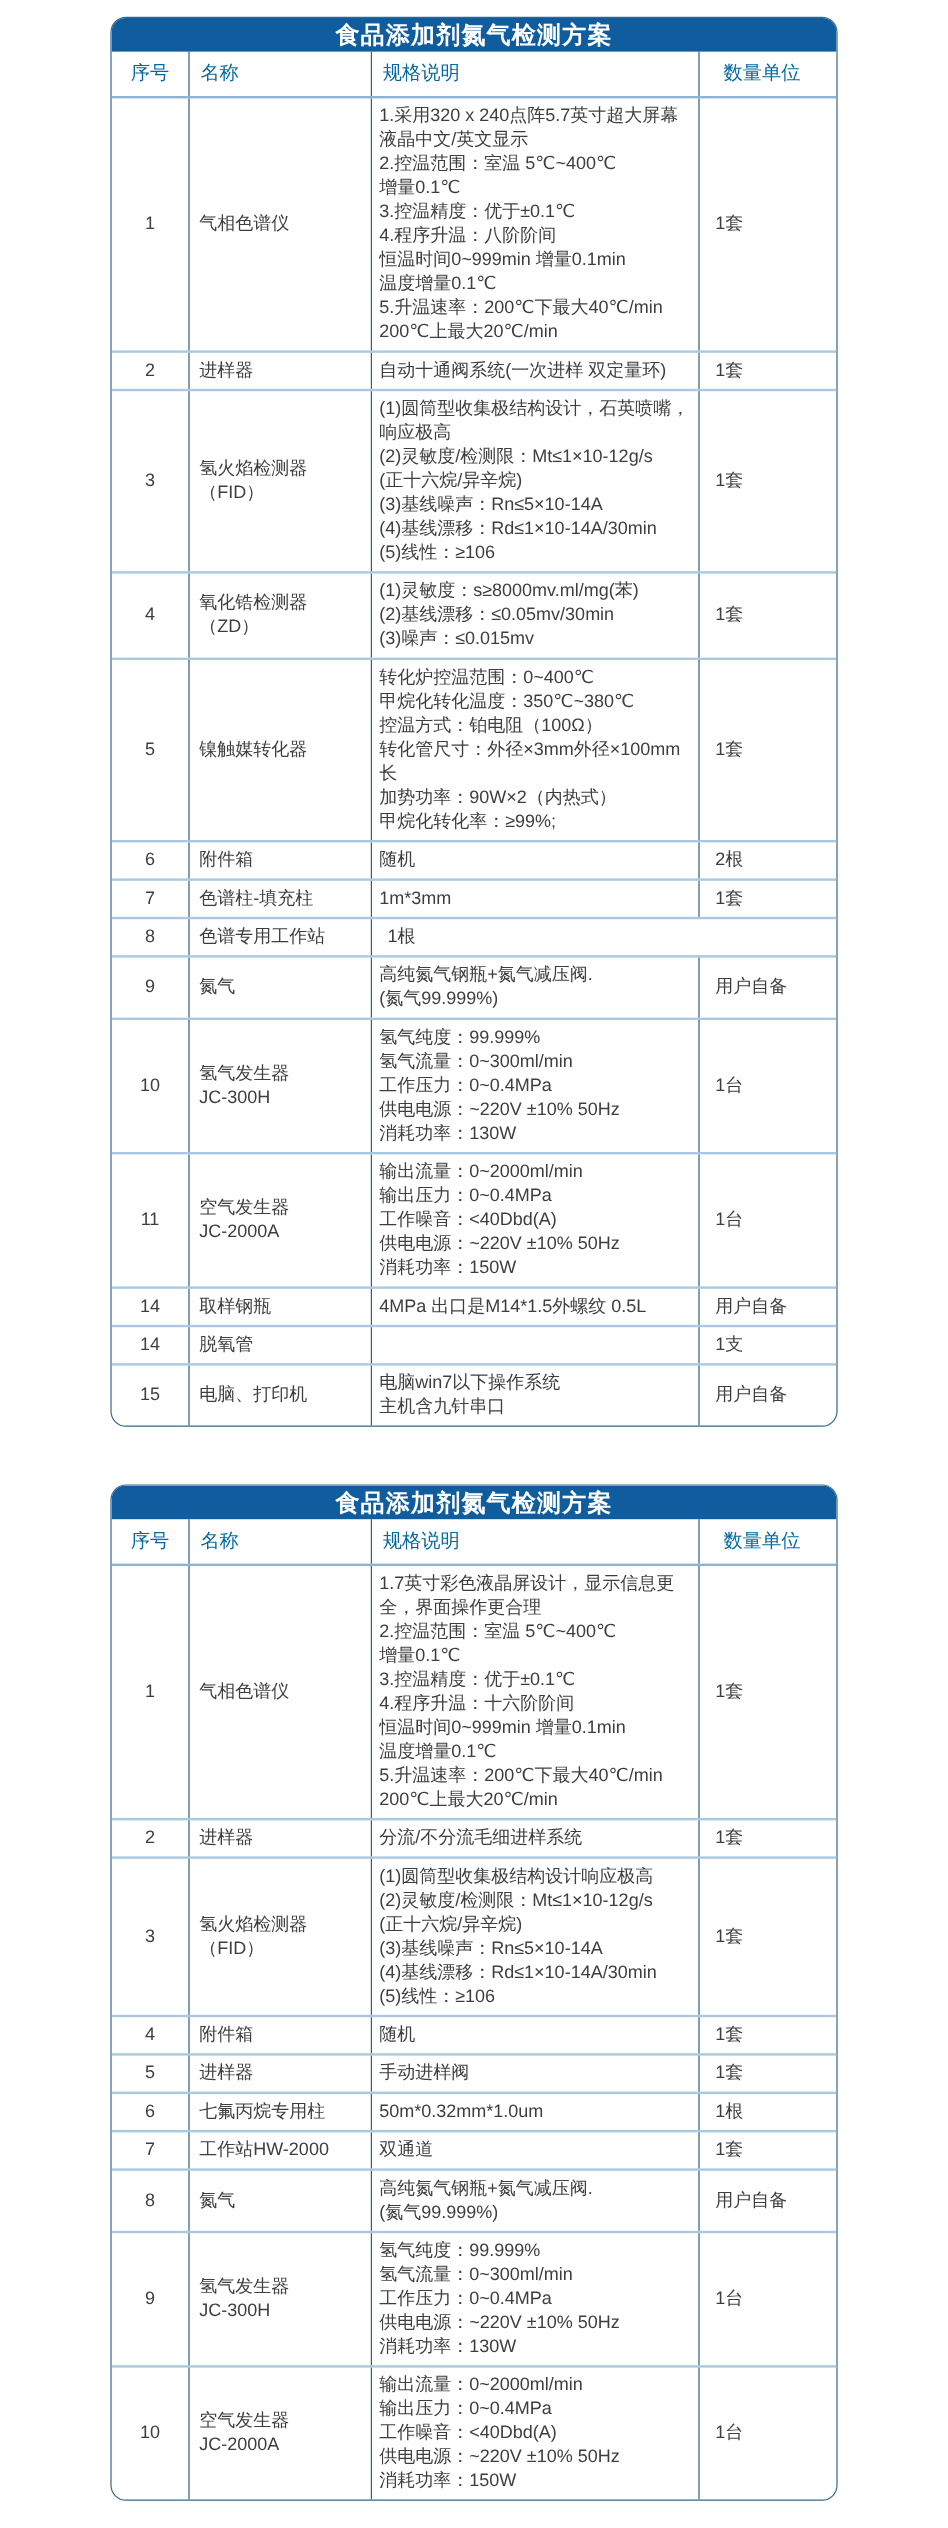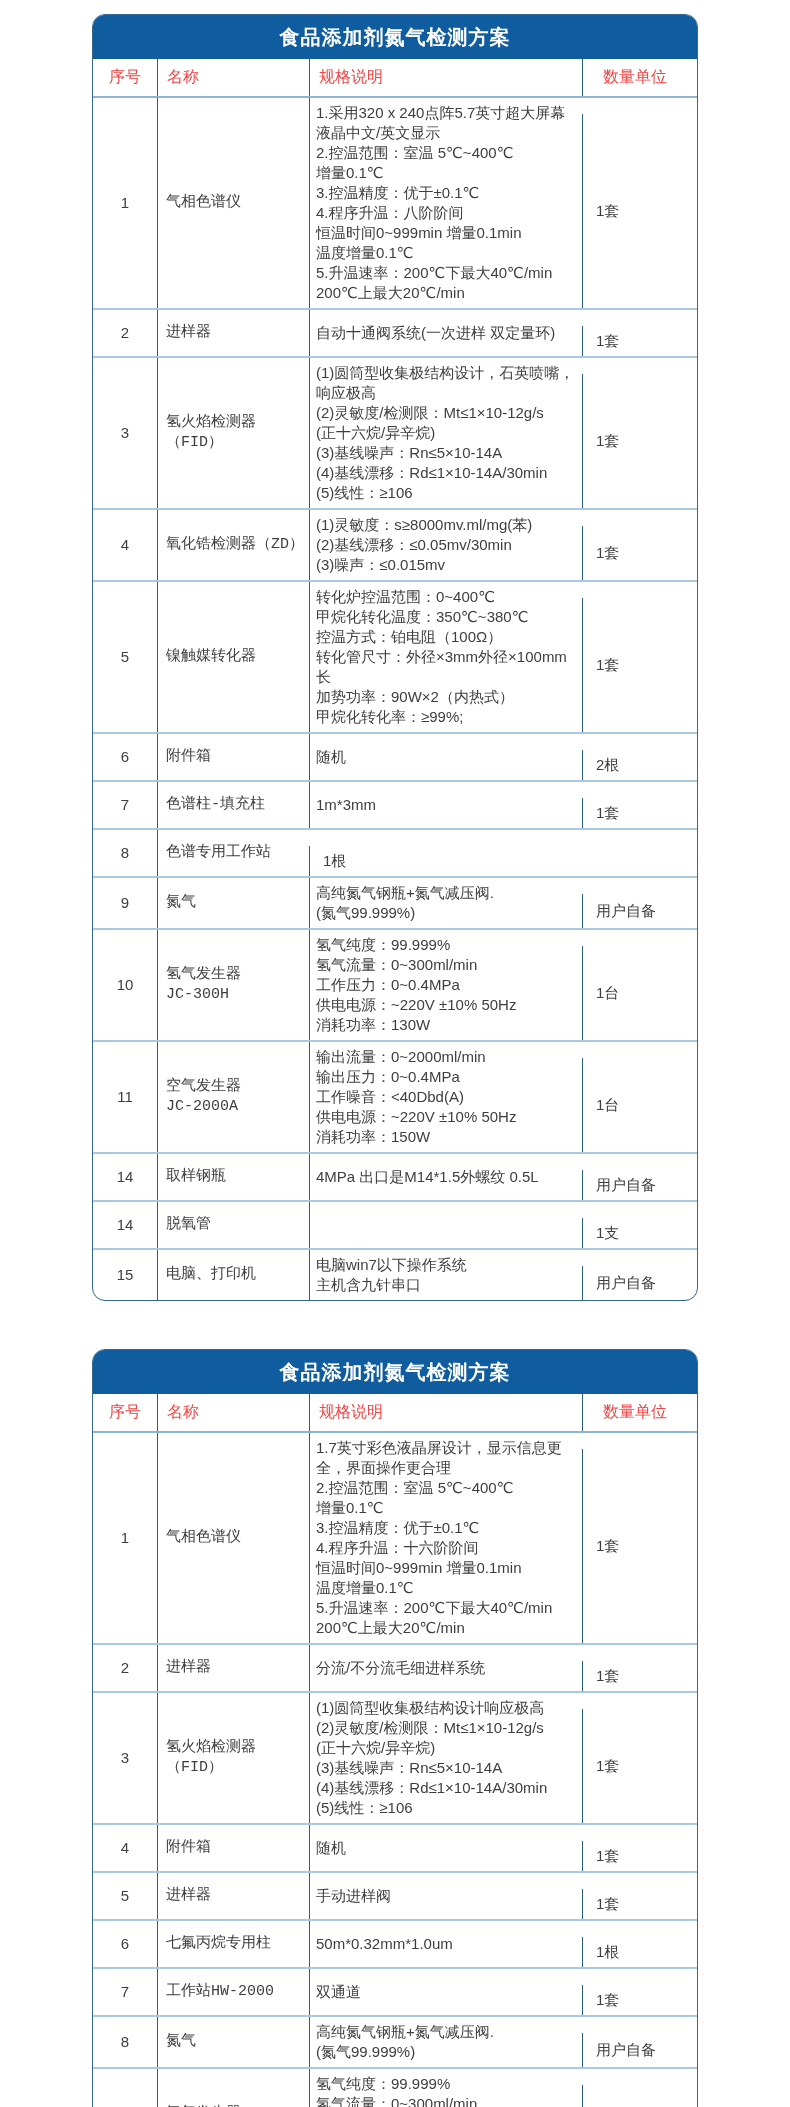--- a/index.html
+++ b/index.html
@@ -18,21 +18,21 @@
   .table-card {
     width: 604px;
     margin: 0 auto;
     border: 1.5px solid #35688c;
     border-radius: 13px;
     overflow: hidden;
     background: #ffffff;
   }
   .table-card + .table-card { margin-top: 48px; }
   .table-title {
-    height: 44px;
+    height: 28px;
     background: #0f5c9e;
     color: #ffffff;
     font-size: 20px;
     font-weight: bold;
     letter-spacing: 1px;
     display: flex;
     align-items: center;
     justify-content: center;
   }
   .thead, .tr {
@@ -46,35 +46,35 @@
   .th, .td {
     box-sizing: border-box;
     display: flex;
     align-items: center;
     color: #3e3e3e;
     min-height: 30px;
   }
   .th + .th, .td + .td { border-left: 1.5px solid #2d5f84; }
   .th {
     font-size: 16px;
-    color: #ef4444;
+    color: #0369a1;
     padding: 8px 0 8px 9px;
     justify-content: flex-start;
   }
   .th.c-no { justify-content: center; padding-left: 0; }
   .th.c-qty { padding-left: 20px; }
   .td {
     font-size: 15px;
     line-height: 20px;
     white-space: pre-line;
   }
   .td-no { justify-content: center; padding: 4px 0; }
-  .td-name { padding: 4px 4px 4px 8px; font-family: Liberation Mono, monospace; }
+  .td-name { padding: 4px 4px 4px 8px; }
   .td-spec { padding: 5px 4px 5px 6px; }
-  .td-qty { padding: 4px 4px 4px 13px; margin-top: 16px; }
+  .td-qty { padding: 4px 4px 4px 13px; }
 </style>
 </head>
 <body>
 
 <div class="page">
 
   <section class="table-card">
     <div class="table-title">食品添加剂氮气检测方案</div>
     <div class="thead">
       <div class="th c-no">序号</div>

